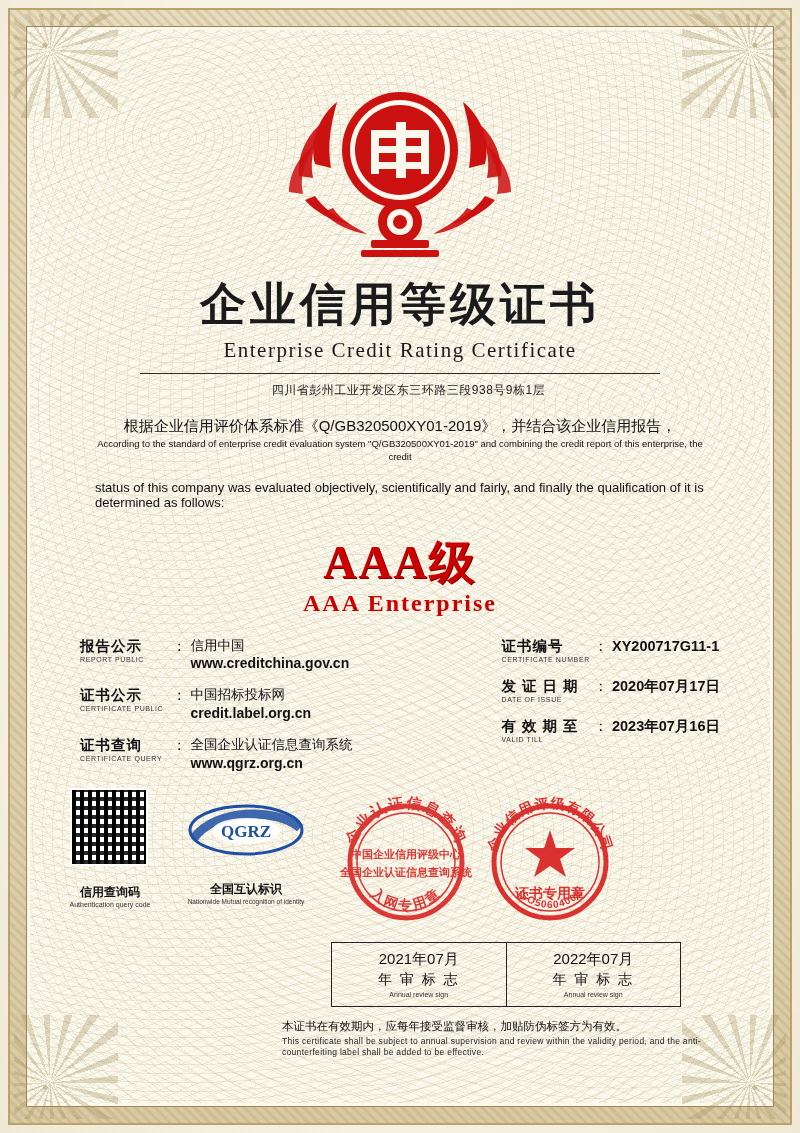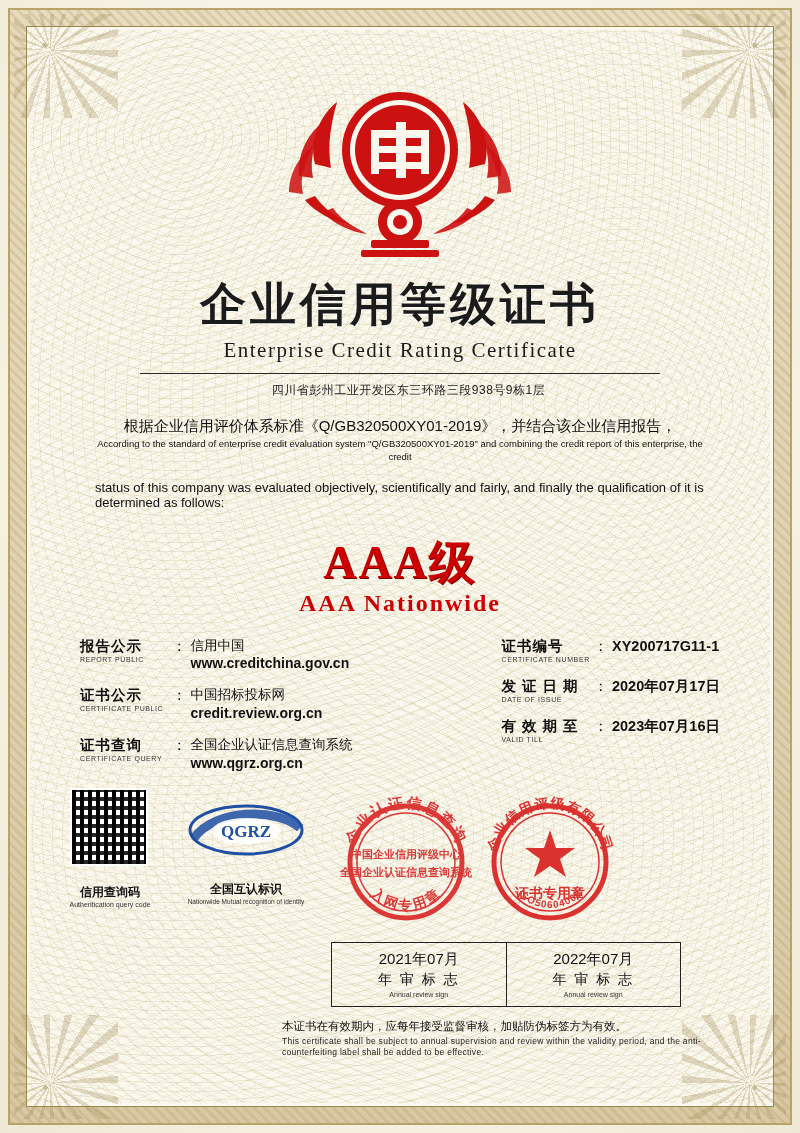--- a/index.html
+++ b/index.html
@@ -224,21 +224,21 @@
     <div class="para">
       <div class="cn">根据企业信用评价体系标准《Q/GB320500XY01-2019》，并结合该企业信用报告，</div>
       <div class="en">According to the standard of enterprise credit evaluation system "Q/GB320500XY01-2019" and combining the credit report of this enterprise, the credit</div>
     </div>
     <div class="para2">
       <div class="en">status of this company was evaluated objectively, scientifically and fairly, and finally the qualification of it is determined as follows:</div>
     </div>
 
     <div class="grade">
       <div class="g1">AAA级</div>
-      <div class="g2">AAA Nationwide</div>
+      <div class="g2">AAA Enterprise</div>
     </div>
 
     <div class="info">
       <div class="info-col">
 
         <div class="info-row">
           <div class="lab">
             <div class="cn">报告公示</div>
             <div class="en">REPORT PUBLIC</div>
           </div>
@@ -250,21 +250,21 @@
         </div>
 
         <div class="info-row">
           <div class="lab">
             <div class="cn">证书公示</div>
             <div class="en">CERTIFICATE PUBLIC</div>
           </div>
           <div class="colon">：</div>
           <div class="val">
             <div>中国招标投标网</div>
-            <div class="b">credit.review.org.cn</div>
+            <div class="b">credit.label.org.cn</div>
           </div>
         </div>
 
         <div class="info-row">
           <div class="lab">
             <div class="cn">证书查询</div>
             <div class="en">CERTIFICATE QUERY</div>
           </div>
           <div class="colon">：</div>
           <div class="val">

